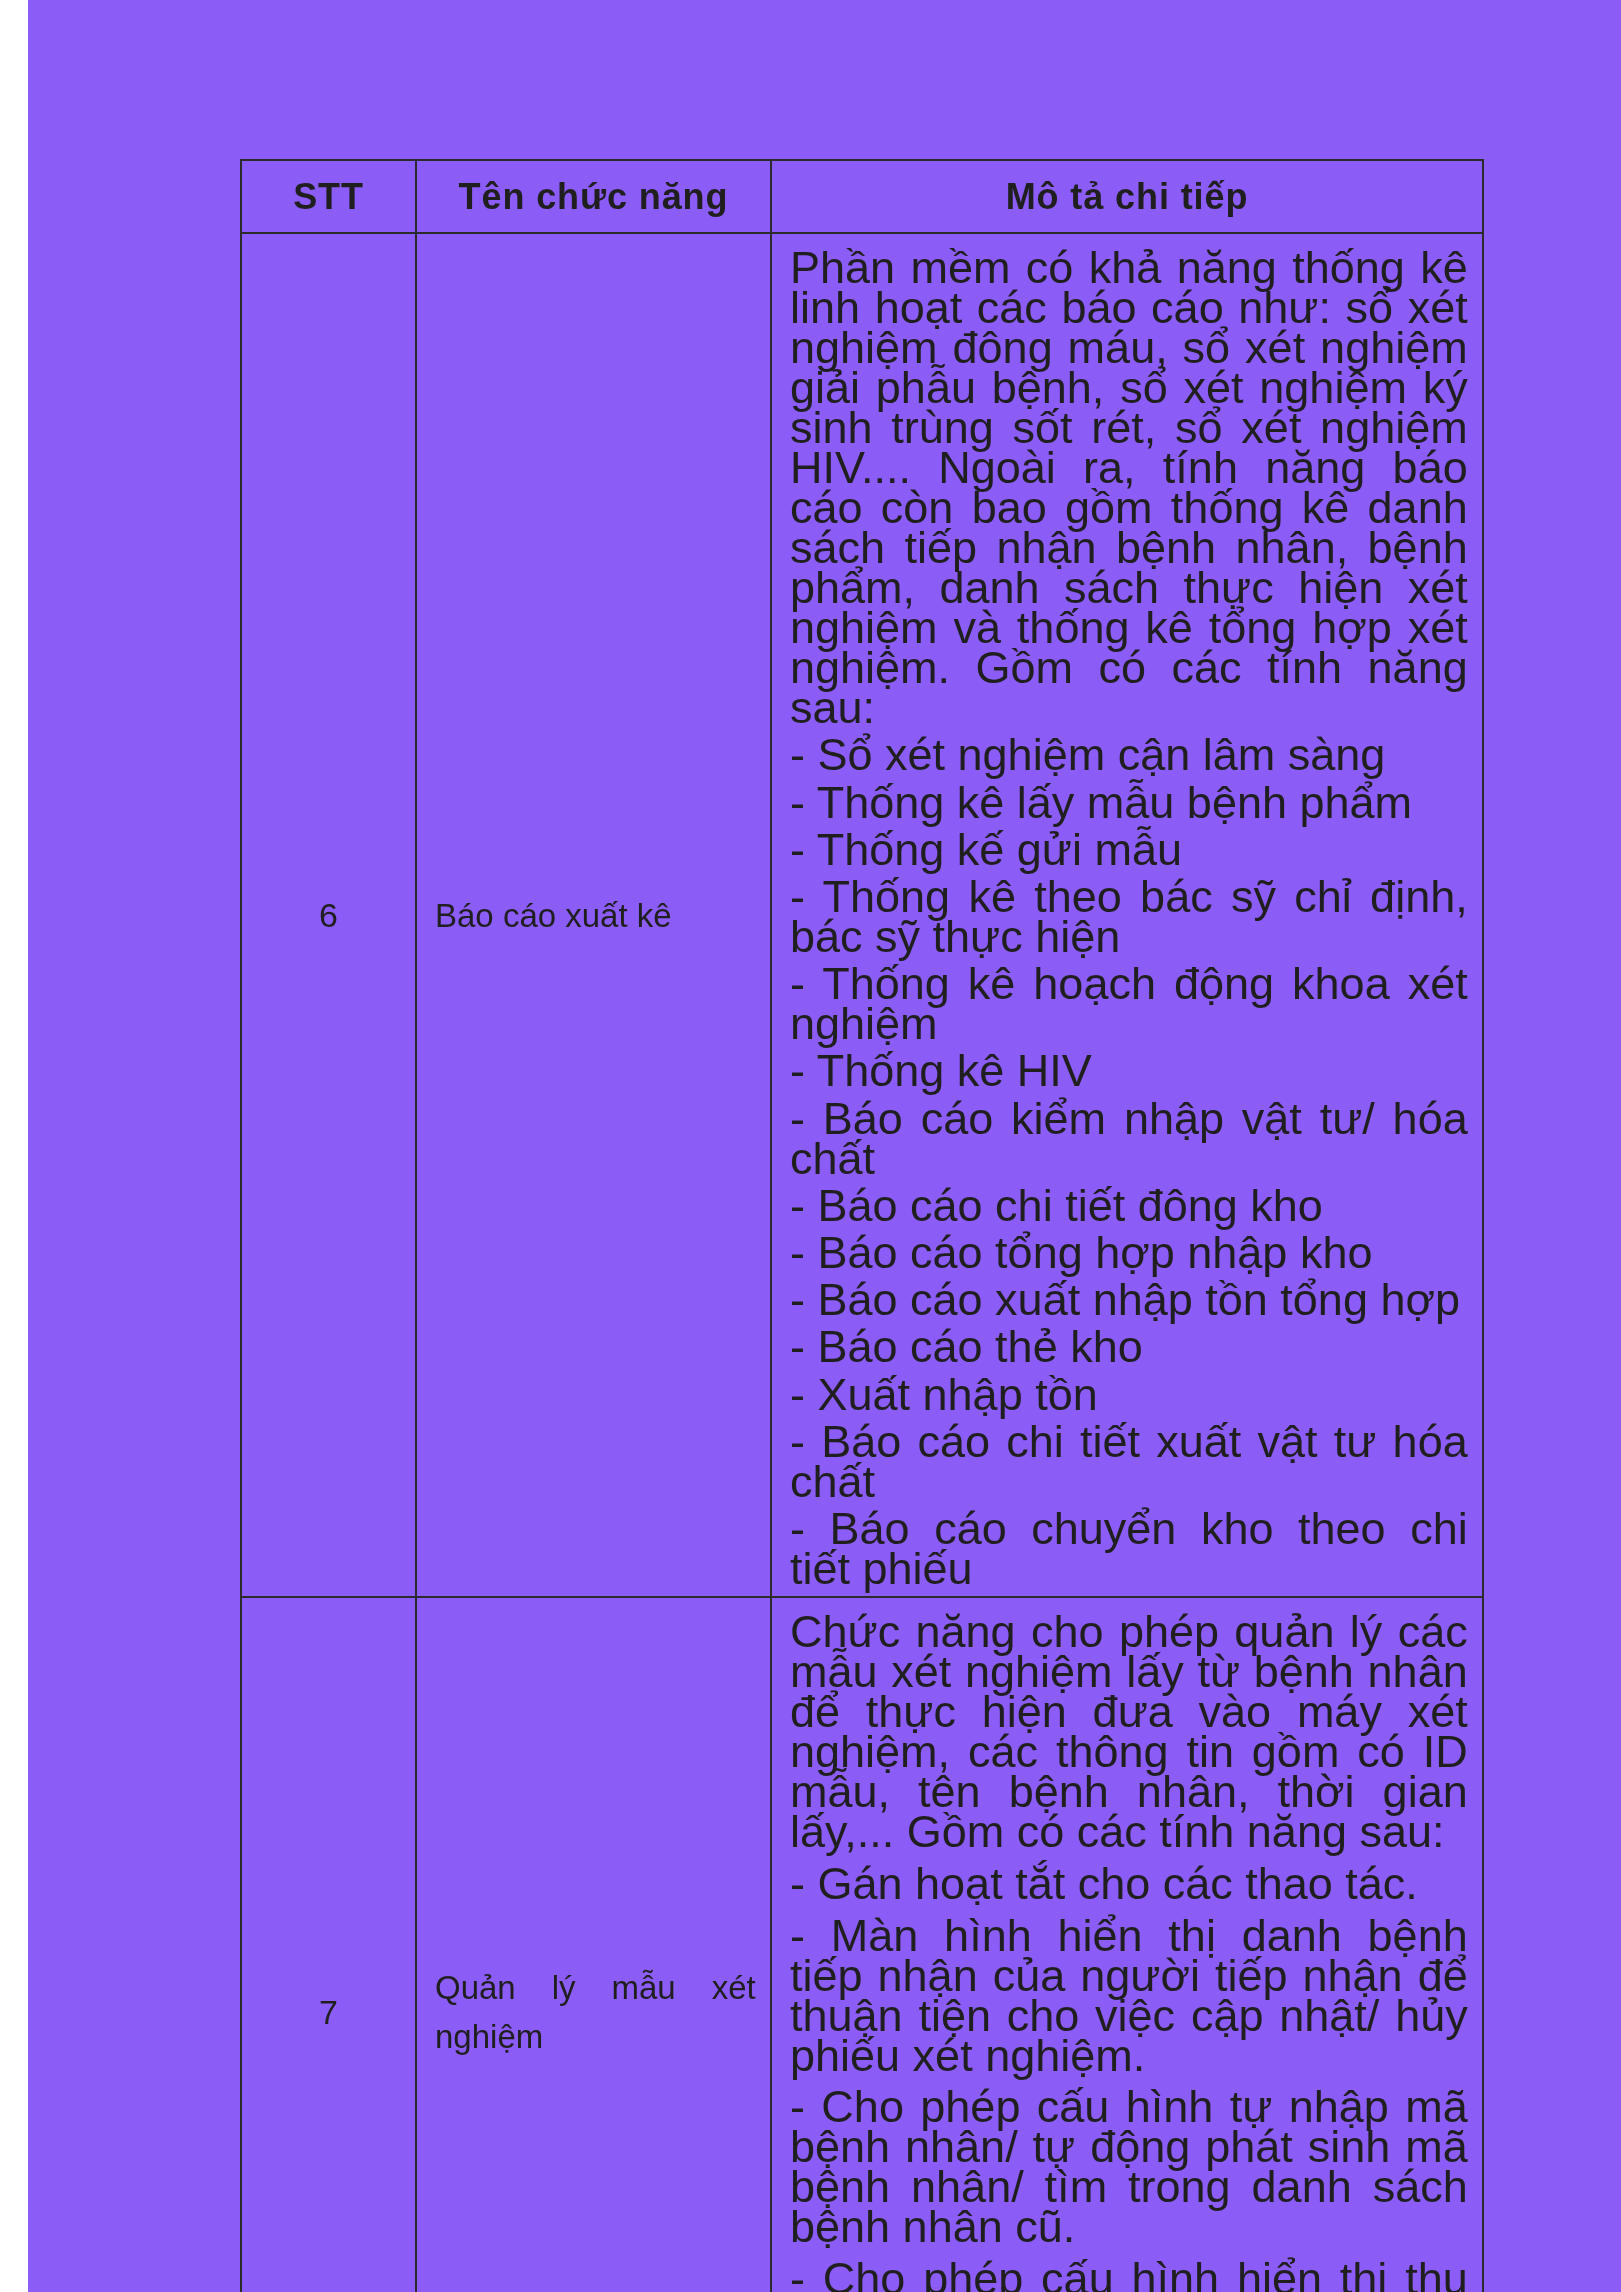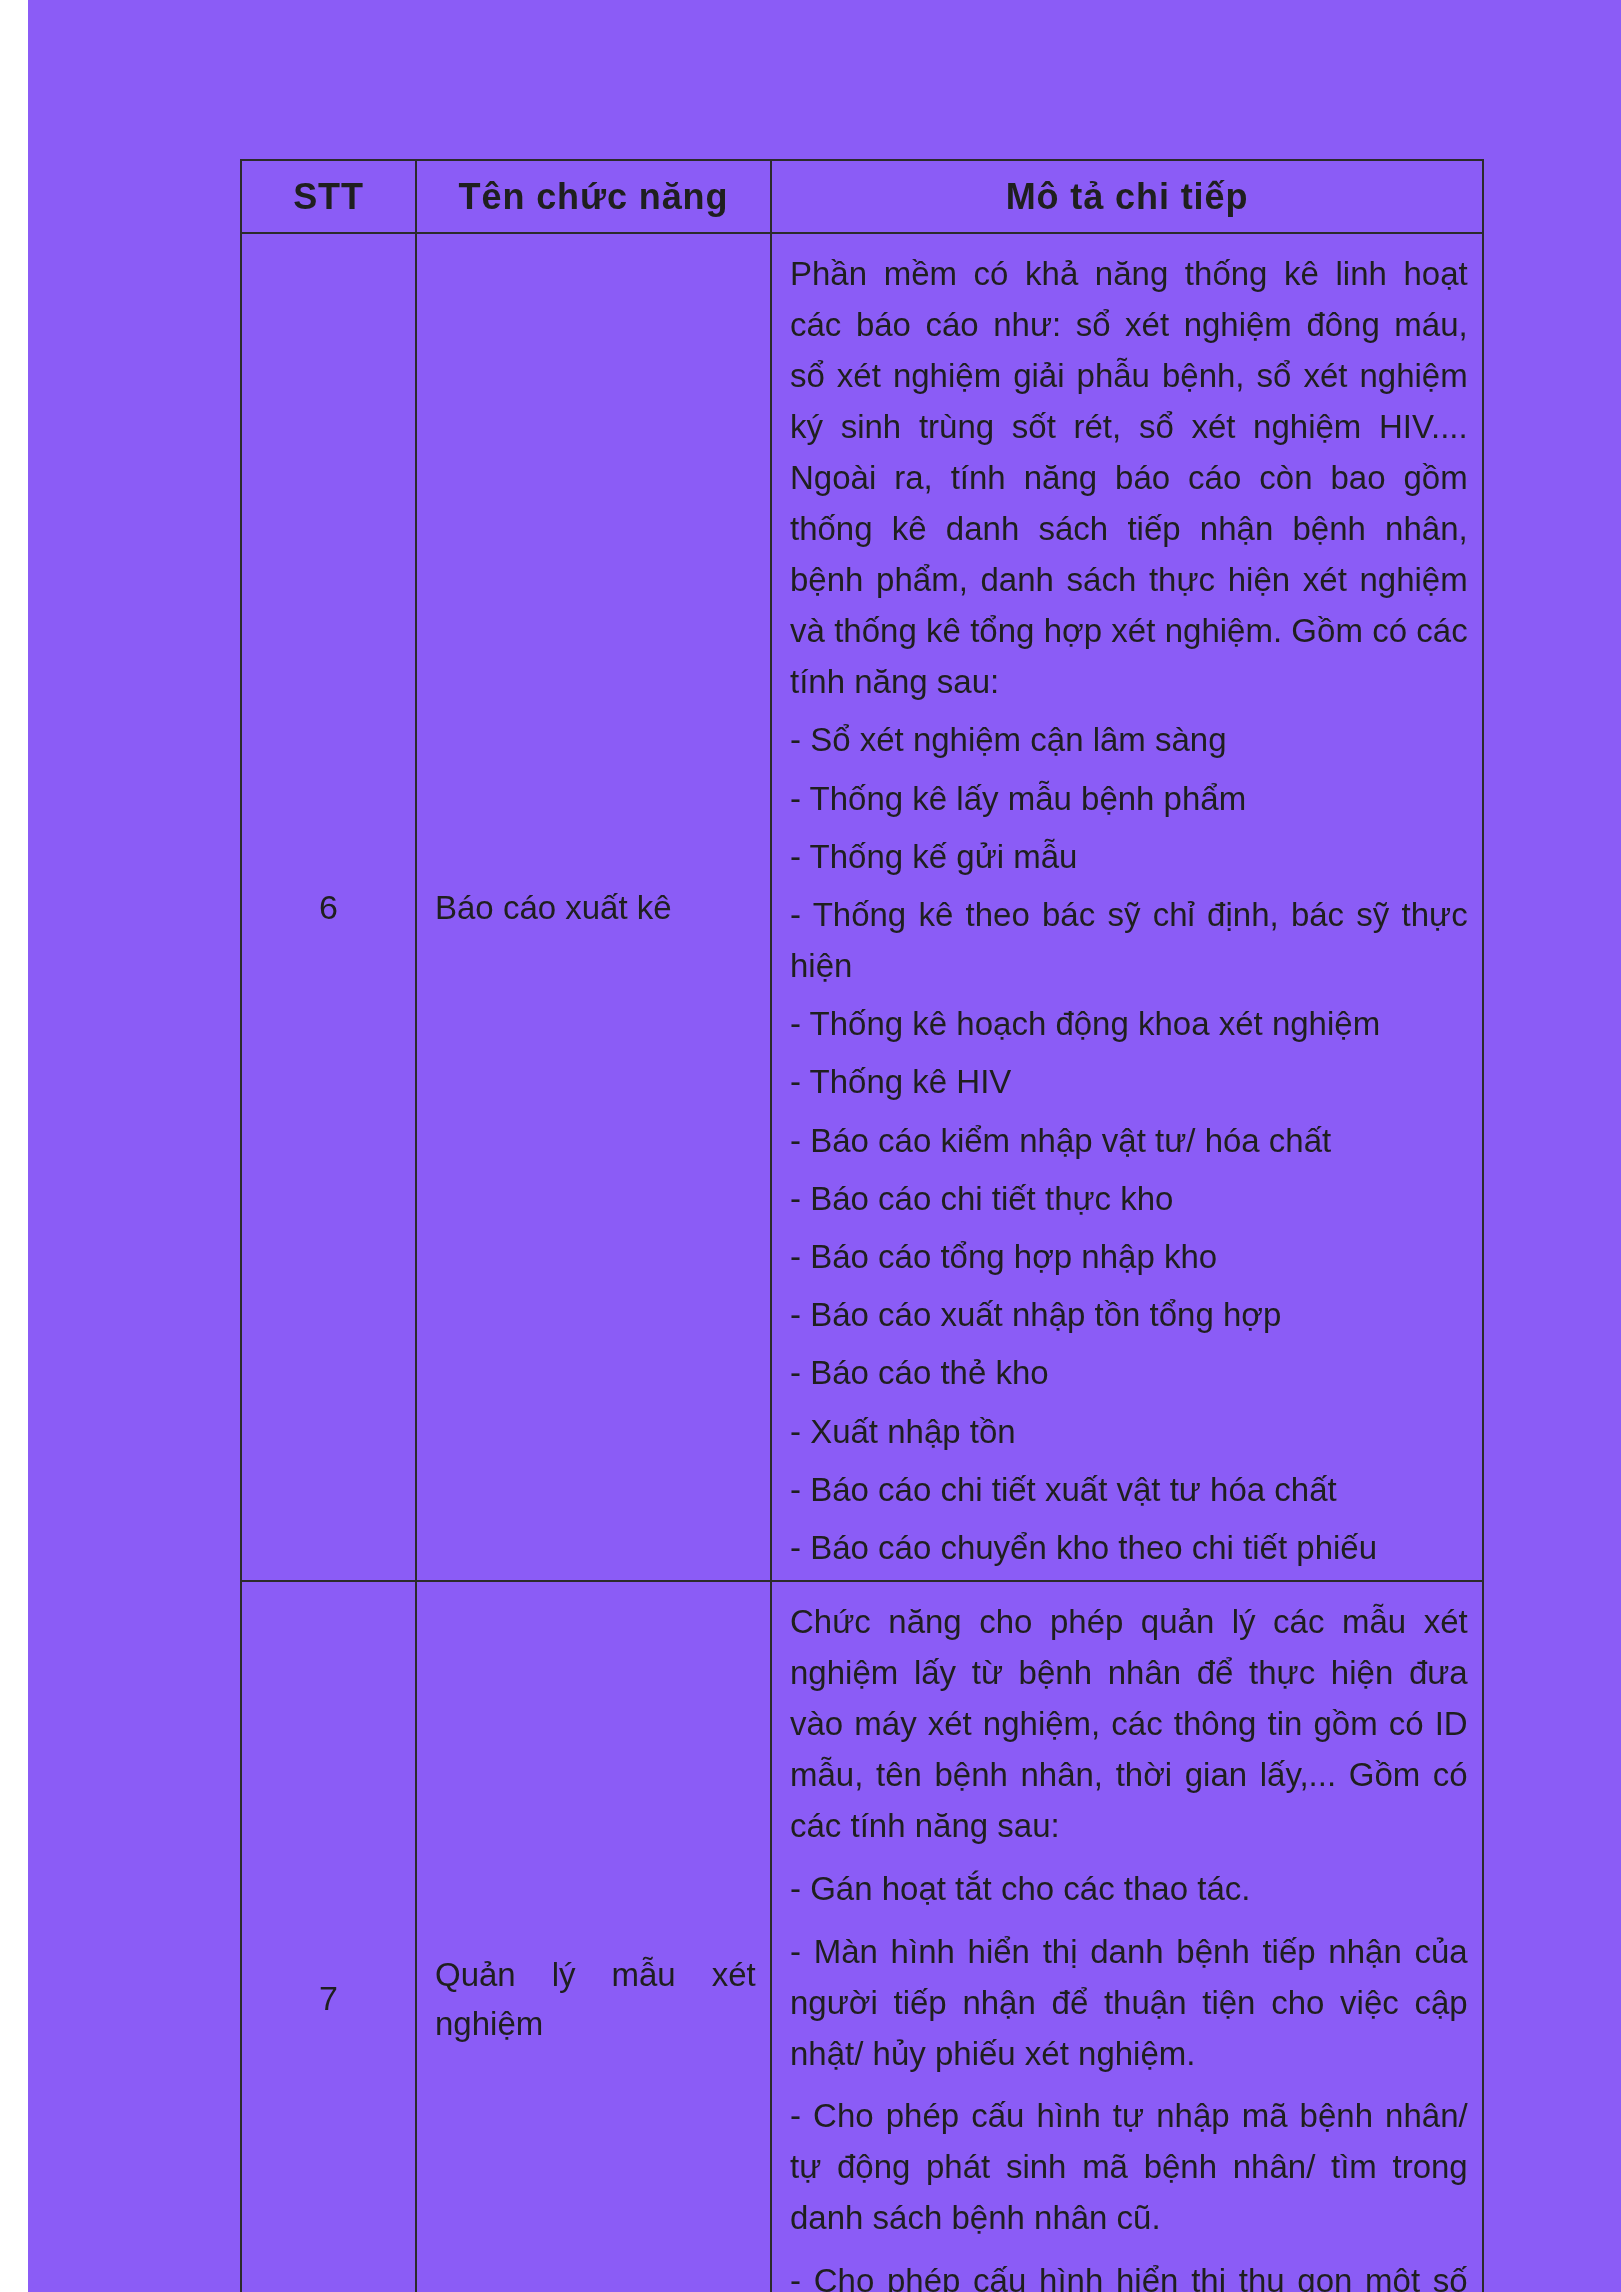--- a/index.html
+++ b/index.html
@@ -49,22 +49,22 @@
   }
   td.name-cell {
     vertical-align: middle;
     font-size: 33px;
     line-height: 49px;
     padding: 0 14.3px 0 18px;
     text-align: justify;
   }
   td.desc-cell {
     vertical-align: top;
-    font-size: 33px;
-    line-height: 51px;
+    font-size: 45px;
+    line-height: 40px;
     padding: 14.3px 14.3px 7.2px 18px;
   }
   .intro {
     margin: 0;
     text-align: justify;
   }
   .bullet {
     margin: 7.2px 0 0 0;
     text-align: justify;
   }
@@ -117,21 +117,21 @@
       <td class="name-cell">Báo cáo xuất kê</td>
       <td class="desc-cell">
         <p class="intro">Phần mềm có khả năng thống kê linh hoạt các báo cáo như: sổ xét nghiệm đông máu, sổ xét nghiệm giải phẫu bệnh, sổ xét nghiệm ký sinh trùng sốt rét, sổ xét nghiệm HIV.... Ngoài ra, tính năng báo cáo còn bao gồm thống kê danh sách tiếp nhận bệnh nhân, bệnh phẩm, danh sách thực hiện xét nghiệm và thống kê tổng hợp xét nghiệm. Gồm có các tính năng sau:</p>
         <p class="bullet">- Sổ xét nghiệm cận lâm sàng</p>
         <p class="bullet">- Thống kê lấy mẫu bệnh phẩm</p>
         <p class="bullet">- Thống kế gửi mẫu</p>
         <p class="bullet">- Thống kê theo bác sỹ chỉ định, bác sỹ thực hiện</p>
         <p class="bullet">- Thống kê hoạch động khoa xét nghiệm</p>
         <p class="bullet">- Thống kê HIV</p>
         <p class="bullet">- Báo cáo kiểm nhập vật tư/ hóa chất</p>
-        <p class="bullet">- Báo cáo chi tiết thực kho</p>
+        <p class="bullet">- Báo cáo chi tiết đông kho</p>
         <p class="bullet">- Báo cáo tổng hợp nhập kho</p>
         <p class="bullet">- Báo cáo xuất nhập tồn tổng hợp</p>
         <p class="bullet">- Báo cáo thẻ kho</p>
         <p class="bullet">- Xuất nhập tồn</p>
         <p class="bullet">- Báo cáo chi tiết xuất vật tư hóa chất</p>
         <p class="bullet">- Báo cáo chuyển kho theo chi tiết phiếu</p>
       </td>
     </tr>
 
     <tr class="row7 last-row">

